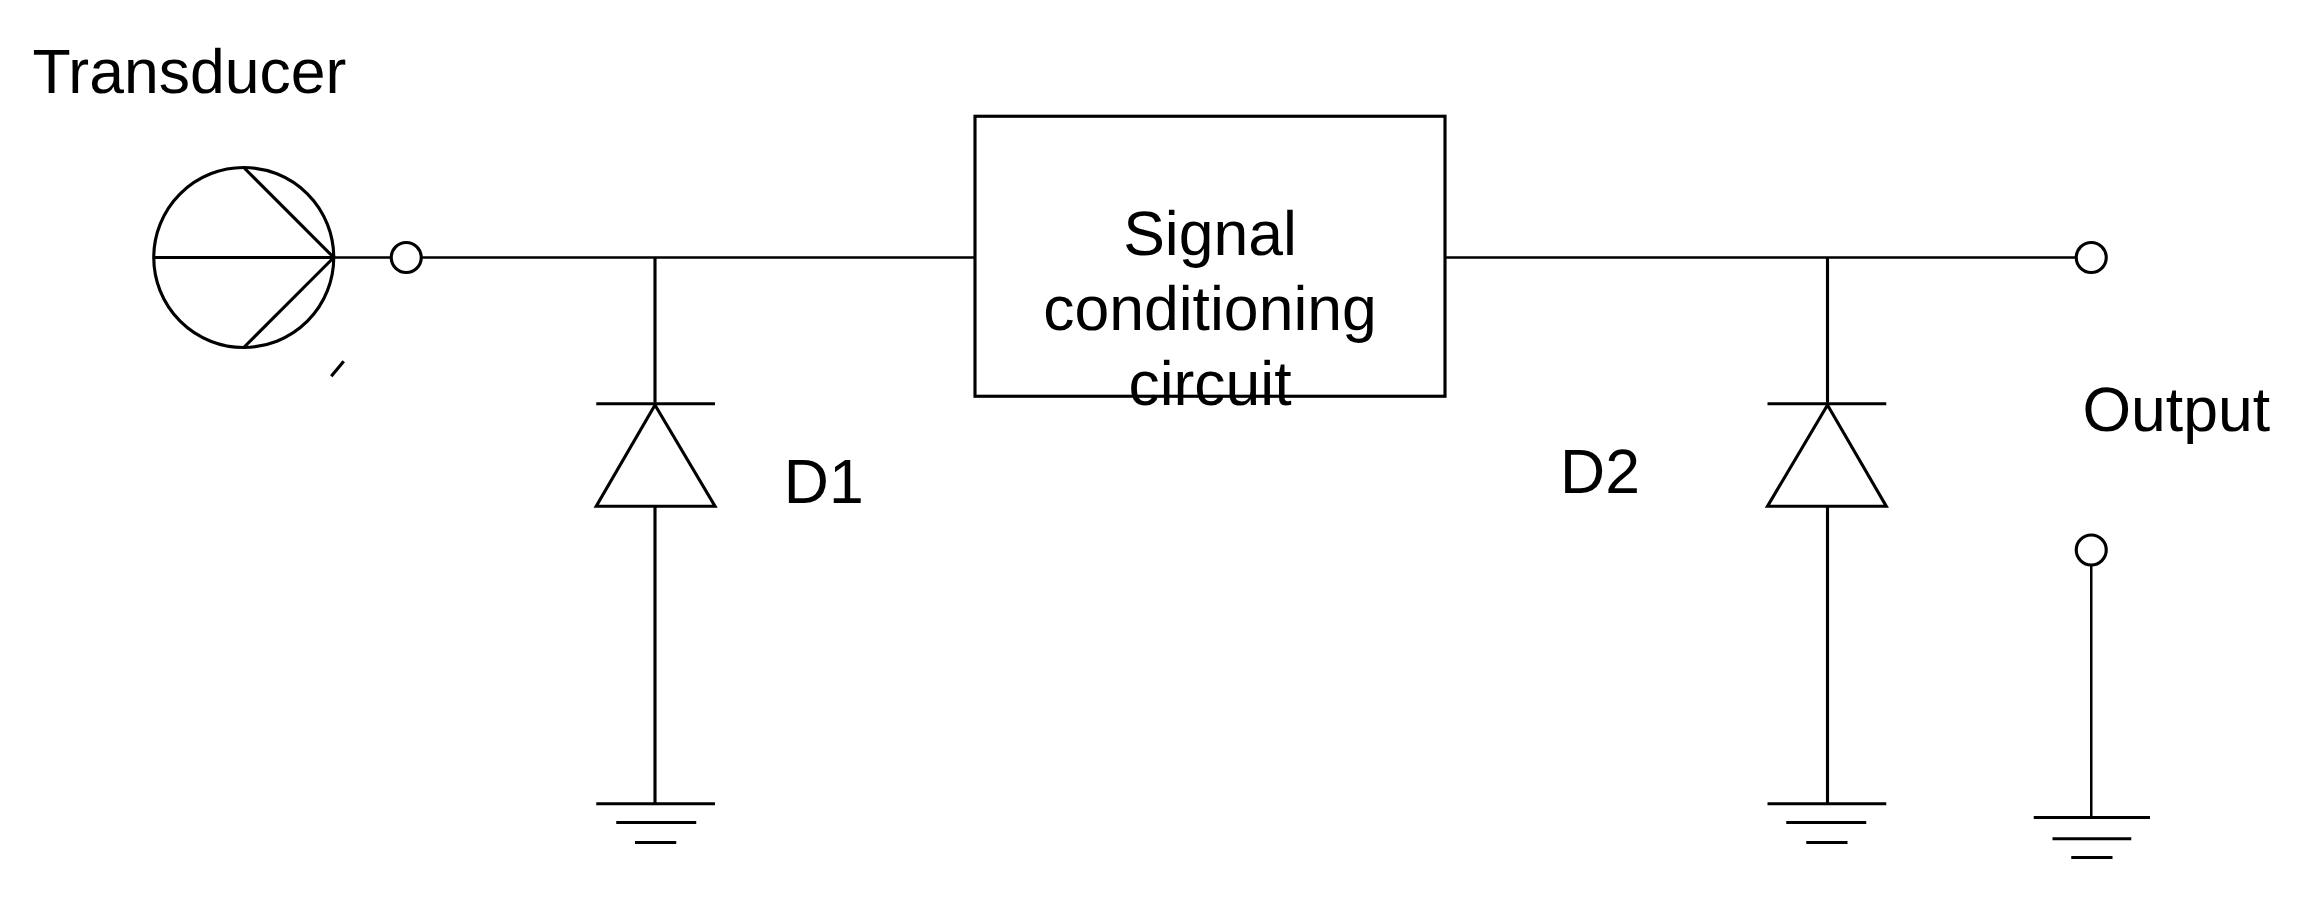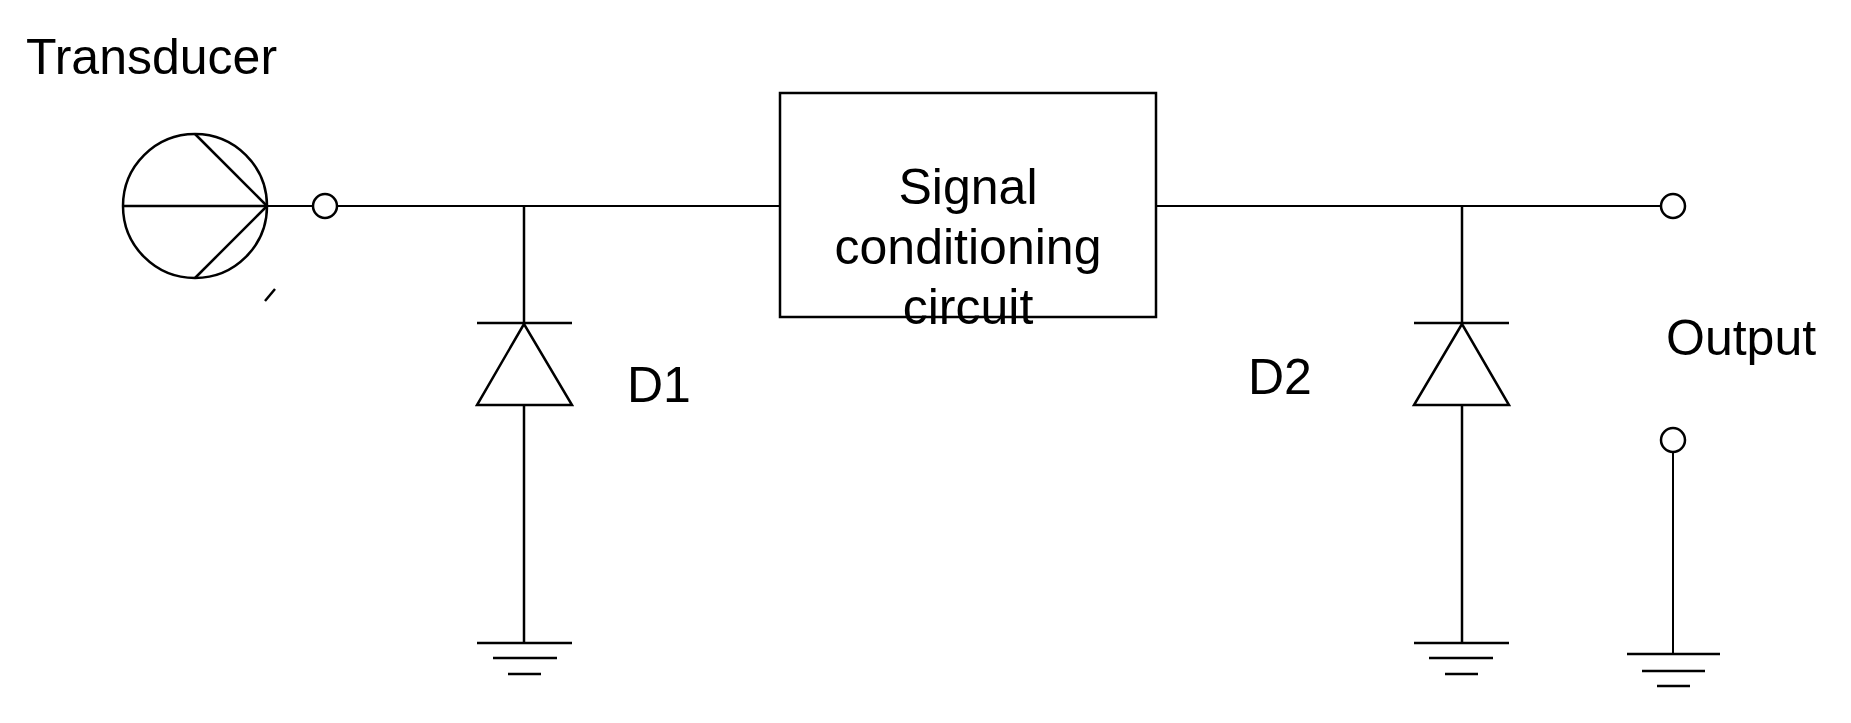--- a/index.html
+++ b/index.html
@@ -26,21 +26,21 @@
   .lbl {
     position: absolute;
     font-size: 50px;
     line-height: 50px;
     white-space: nowrap;
     color: #000000;
   }
   .lbl-transducer { left: 26px;   top: 32px;  }
   .lbl-d1         { left: 627px;  top: 360px; }
   .lbl-d2         { left: 1248px; top: 352px; }
-  .lbl-output     { left: 1666px; top: 313px; }
+  .lbl-output     { left: 1666px; top: 303px; }
   .box-label-wrap {
     position: absolute;
     left: 780px;
     top: 93px;
     width: 376px;
     height: 224px;
     display: flex;
     align-items: center;
     justify-content: center;
     padding-bottom: 12px;

